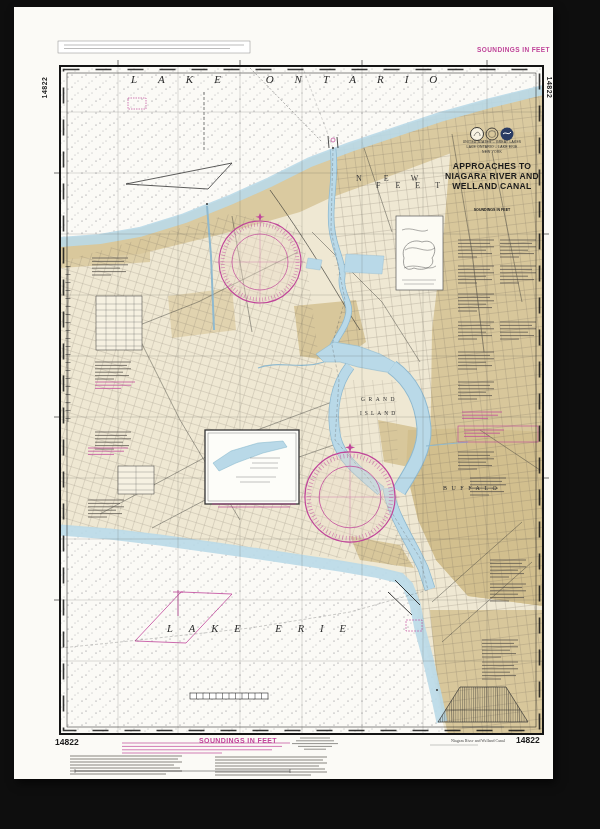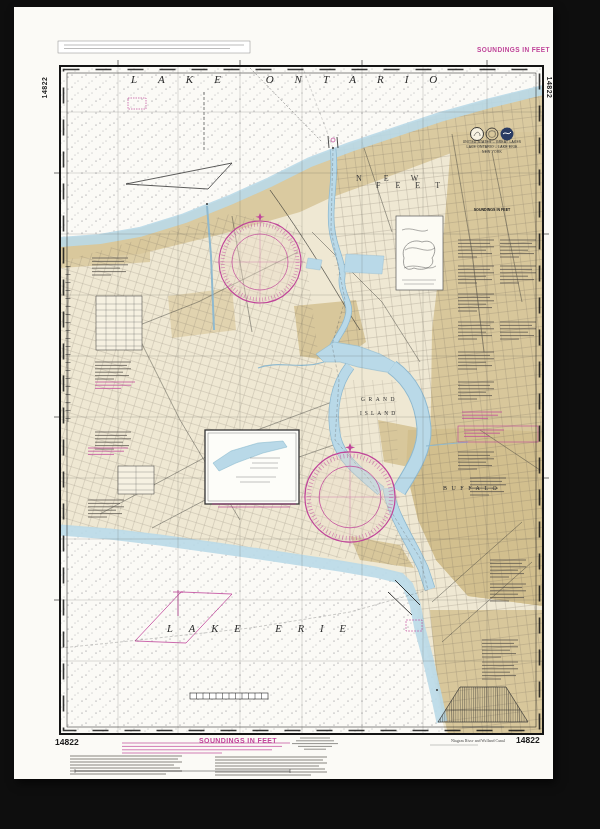--- a/index.html
+++ b/index.html
@@ -275,20 +275,25 @@
   <div class="t stateny2">FEET</div>
   <div class="t grand1">GRAND</div>
   <div class="t grand2">ISLAND</div>
   <div class="t buff">BUFFALO</div>
 
   <div class="t regionbox">
     <div>UNITED STATES – GREAT LAKES</div>
     <div>LAKE ONTARIO – LAKE ERIE</div>
     <div>NEW YORK</div>
   </div>
+  <div class="t titlebox">
+    <div>APPROACHES TO</div>
+    <div>NIAGARA RIVER AND</div>
+    <div>WELLAND CANAL</div>
+  </div>
   <div class="t tbsound">SOUNDINGS IN FEET</div>
 
   <div class="t stopr mgtxt">SOUNDINGS IN FEET</div>
   <div class="t sbot mgtxt">SOUNDINGS IN FEET</div>
   <div class="t nbl">14822</div>
   <div class="t nbr">14822</div>
   <div class="t vnum vleft">14822</div>
   <div class="t vnum vright">14822</div>
   <div class="t brcap">Niagara River and Welland Canal</div>
 </div>

